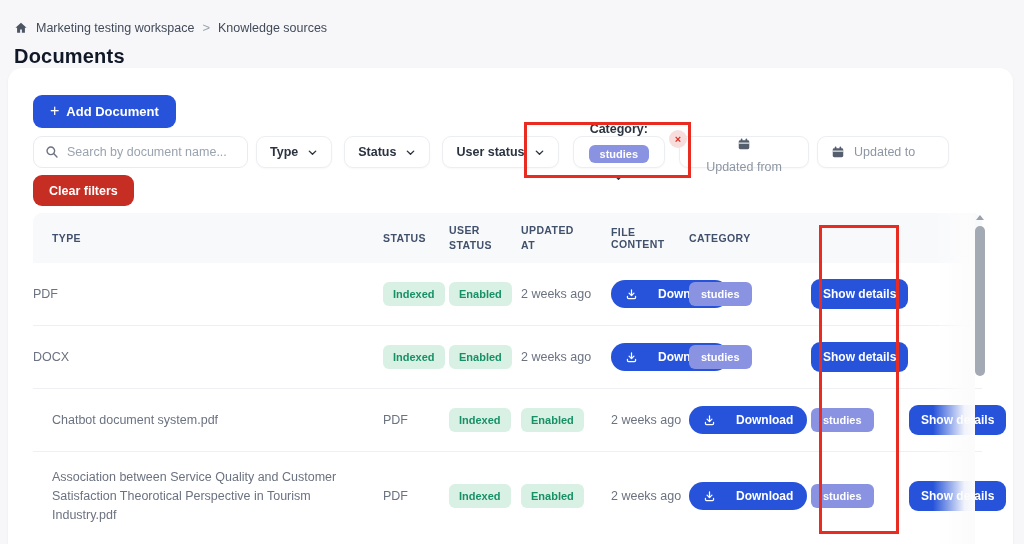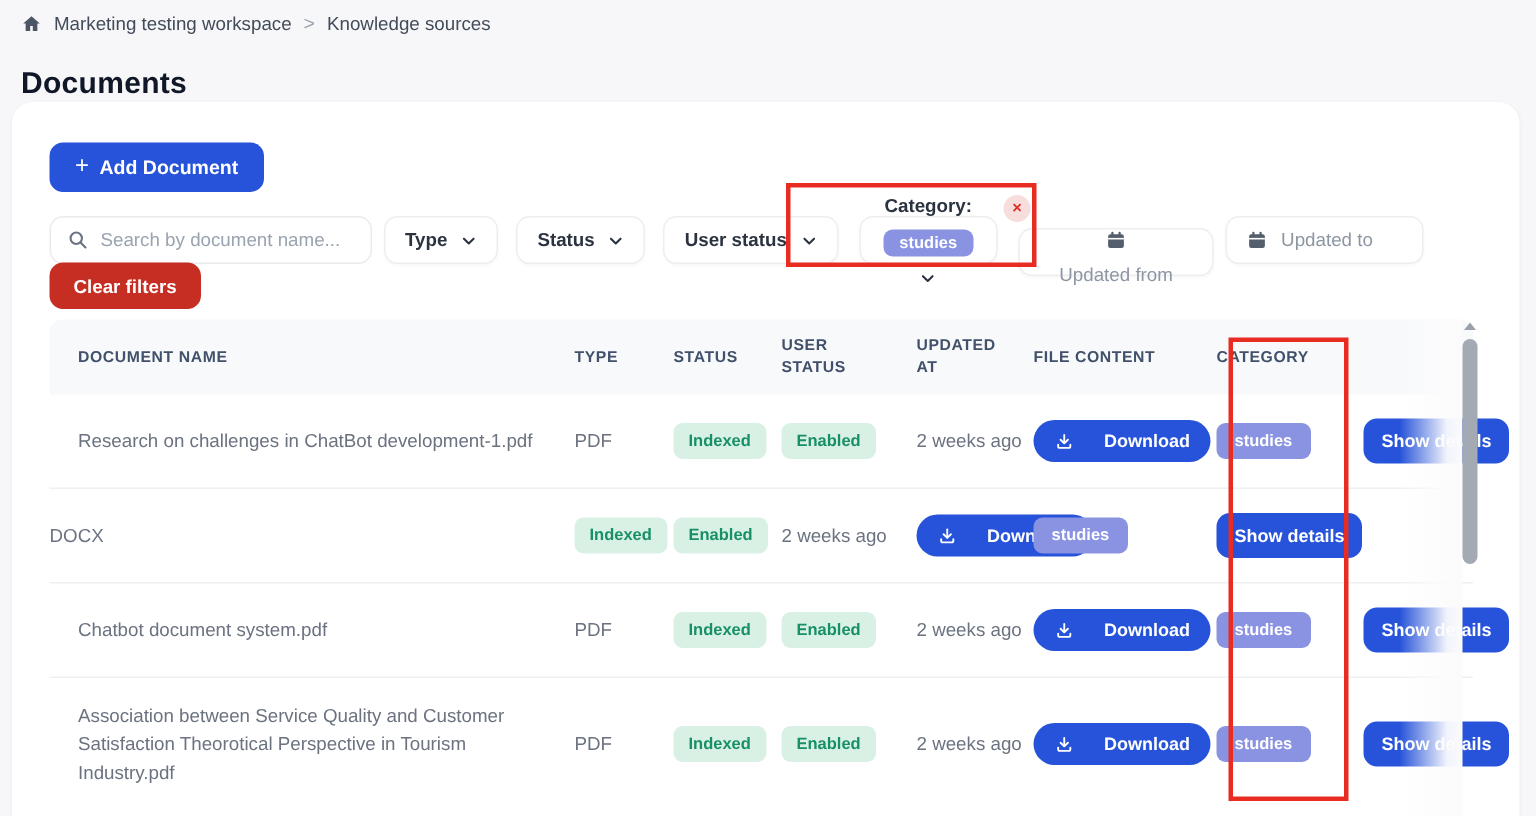--- a/index.html
+++ b/index.html
@@ -6,21 +6,21 @@
   html, body { width: 1024px; height: 544px; }
   body {
     position: relative;
     overflow: hidden;
     background: #f7f7f9;
     font-family: "Liberation Sans", sans-serif;
     color: #1f2937;
   }
   
   .breadcrumb {
-    position: absolute; top: 8px; left: 14px;
+    position: absolute; top: 20px; left: 14px;
     display: flex; align-items: center; gap: 8px;
     font-size: 12.5px; color: #424b59;
   }
   .breadcrumb .sep { color: #9aa3ae; font-size: 13px; }
   .page-title {
     position: absolute; top: 45px; left: 14px;
     font-size: 20px; font-weight: 700; color: #101828;
     letter-spacing: .2px;
   }
   
@@ -215,21 +215,21 @@
     <button class="fbtn g14" style="padding:0 15px;">
       <span>Category:</span>
       <span class="chip">studies</span>
       <span class="icon">
         <svg width="11" height="11" viewBox="0 0 24 24" fill="none" stroke="#2b3340" stroke-width="3" stroke-linecap="round" stroke-linejoin="round">
             <path d="M5 9l7 7 7-7"></path>
           </svg>
       </span>
     </button>
 
-    <button class="fbtn muted g14" style="width:130px; justify-content:flex-start;margin-top:16px;">
+    <button class="fbtn muted g14" style="width:130px; justify-content:flex-start;">
       <span class="icon">
         <svg width="14" height="14" viewBox="0 0 24 24">
             <rect x="3" y="5.5" width="18" height="15.5" rx="2.5" fill="#545e6d"></rect>
             <rect x="6.6" y="2.5" width="2.6" height="5" rx="1.2" fill="#545e6d"></rect>
             <rect x="14.8" y="2.5" width="2.6" height="5" rx="1.2" fill="#545e6d"></rect>
             <rect x="3" y="9.6" width="18" height="1.8" fill="#ffffff"></rect>
           </svg>
       </span>
       <span>Updated from</span>
     </button>
@@ -246,32 +246,30 @@
       <span>Updated to</span>
     </button>
   </div>
 
   <button class="btn btn-danger">
     <span>Clear filters</span>
   </button>
 
   <div class="table">
     <div class="thead">
-      <div>DOCUMENT NAME</div>
       <div>TYPE</div>
       <div>STATUS</div>
       <div><span class="hnarrow">USER STATUS</span></div>
       <div><span class="hnarrow2">UPDATED AT</span></div>
       <div>FILE CONTENT</div>
       <div>CATEGORY</div>
       <div></div>
     </div>
     <div id="tbody">
   <div class="trow">
-    <div class="cell name">Research on challenges in ChatBot development-1.pdf</div>
     <div class="cell">PDF</div>
     <div class="cell">
       <span class="badge green">Indexed</span>
     </div>
     <div class="cell">
       <span class="badge green">Enabled</span>
     </div>
     <div class="cell">2 weeks ago</div>
     <div class="cell">
       <button class="btn-table btn-dl">

